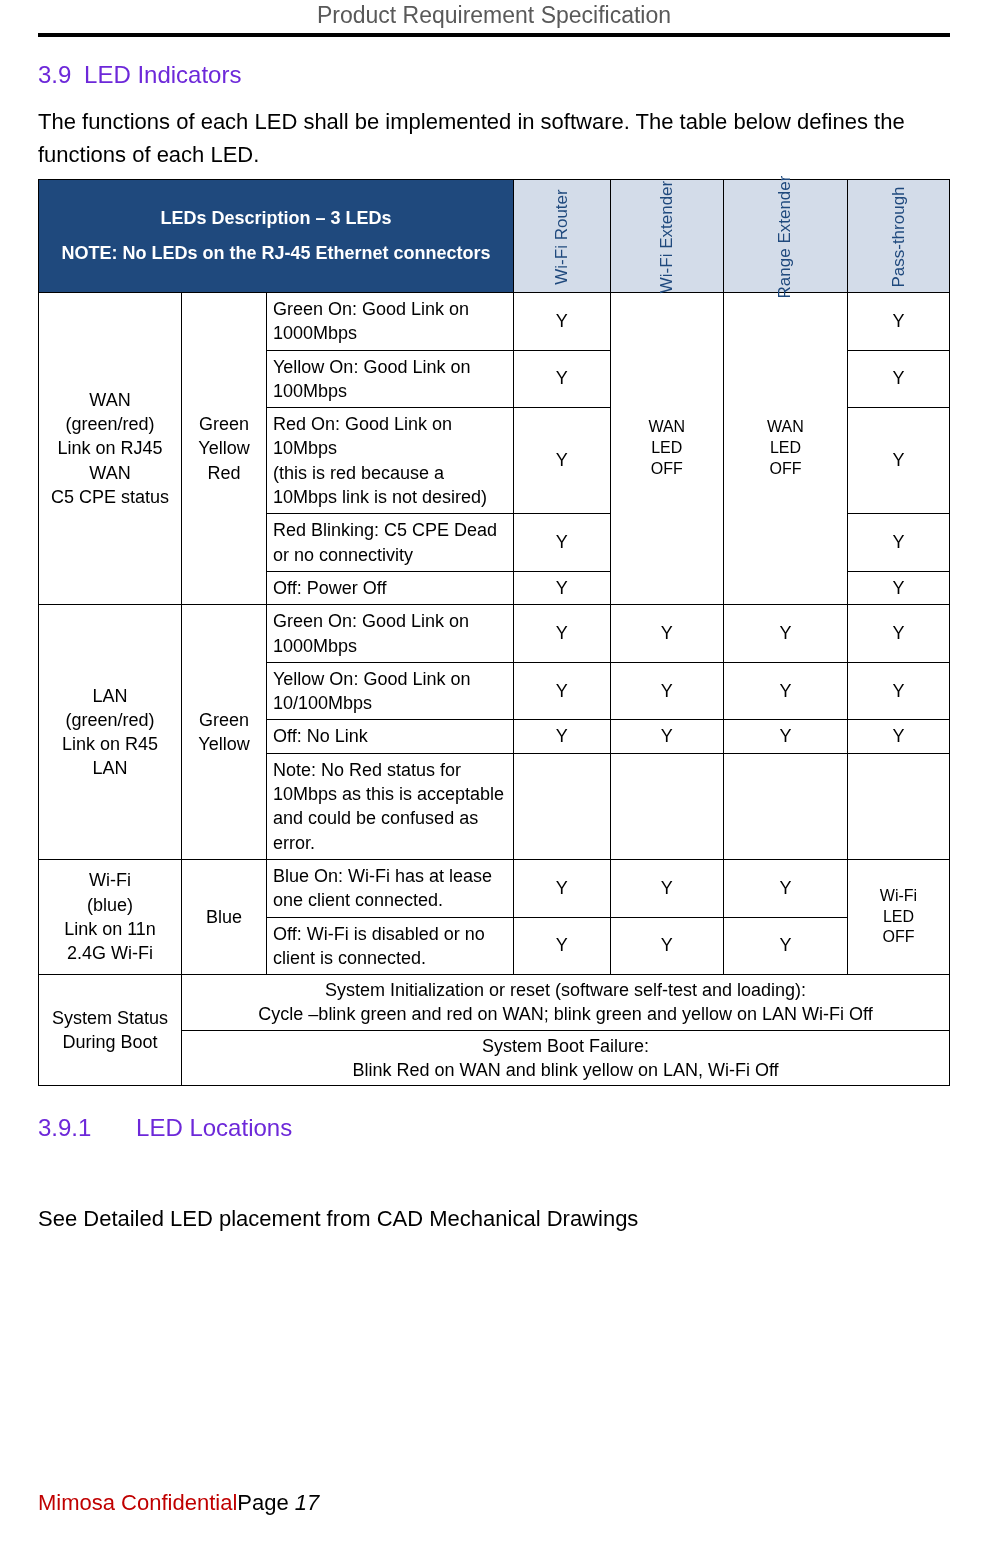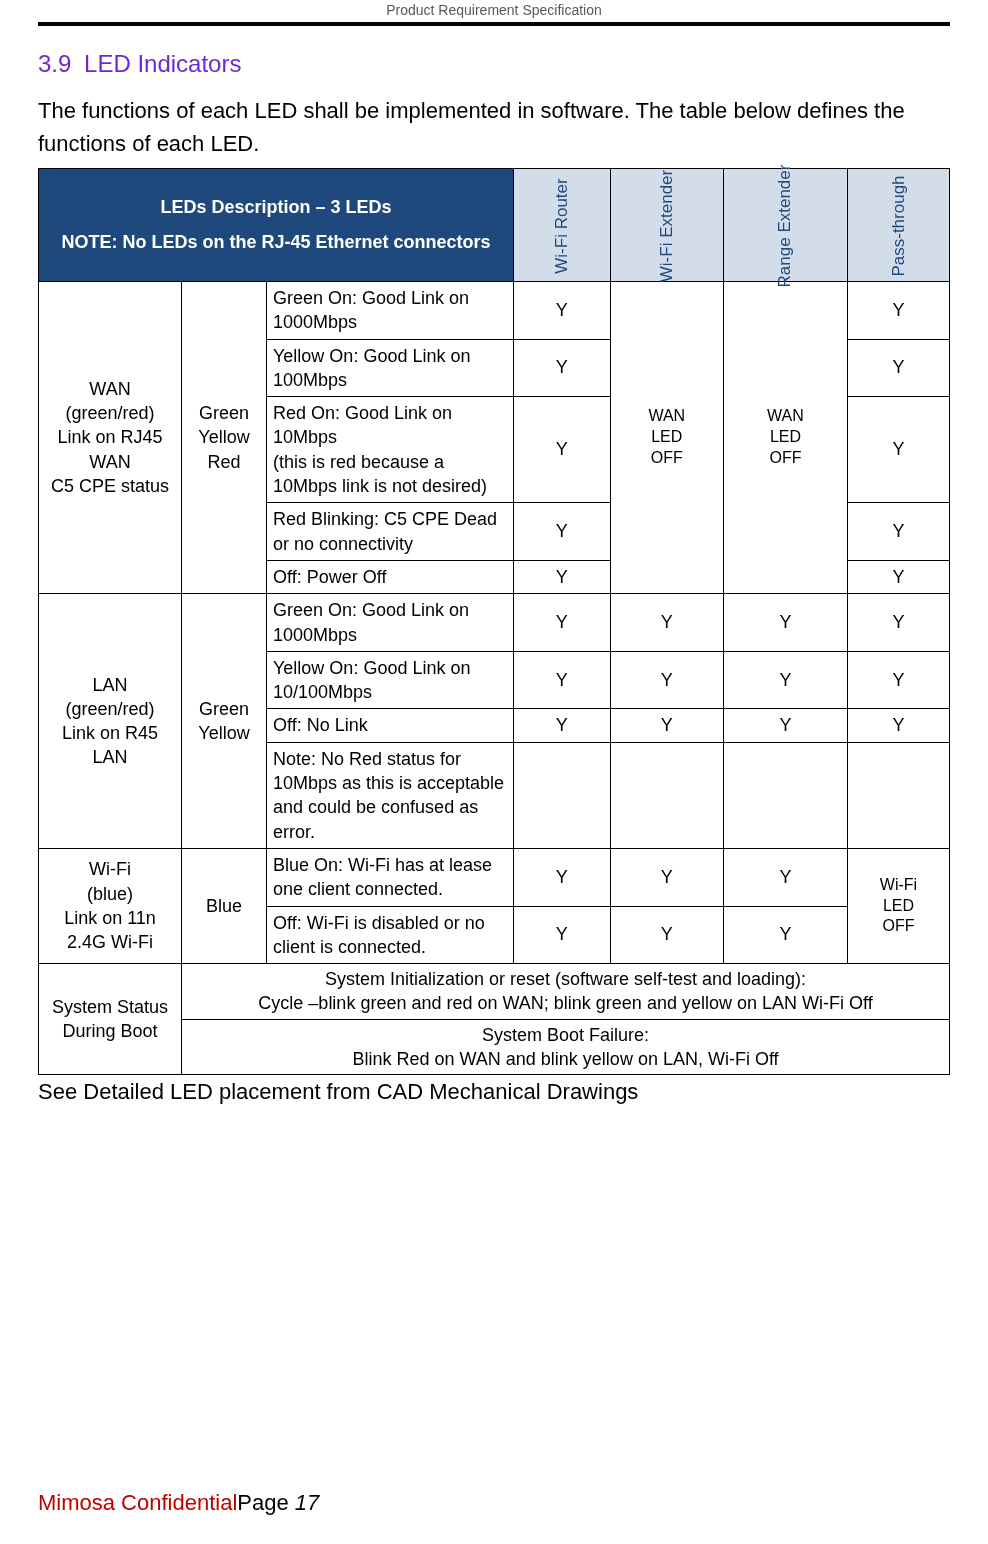--- a/index.html
+++ b/index.html
@@ -11,21 +11,21 @@
   }
   .page {
     width: 988px;
     min-height: 1544px;
     box-sizing: border-box;
     padding: 0 38px 0 38px;
     position: relative;
   }
   .doc-header {
     text-align: center;
-    font-size: 14px;
+    font-size: 23px;
     color: #595959;
     padding-top: 2px;
     padding-bottom: 4px;
   }
   .rule {
     height: 4px;
     background: #000;
     margin-bottom: 24px;
   }
   .h2-num, .h2-title, .h3-num, .h3-title {
@@ -254,20 +254,24 @@
     <tr>
       <td rowspan="2" class="rowlabel">System Status During Boot</td>
       <td colspan="6" class="spanned-center">System Initialization or reset (software self-test and loading):<br>Cycle –blink green and red on WAN; blink green and yellow on LAN Wi-Fi Off</td>
     </tr>
     <tr>
       <td colspan="6" class="spanned-center">System Boot Failure:<br>Blink Red on WAN and blink yellow on LAN, Wi-Fi Off</td>
     </tr>
   </tbody>
     </table>
 
+  <div class="h3">
+    <span class="h3-num">3.9.1</span>
+    <span class="h3-title">LED Locations</span>
+  </div>
 
   <div class="body-text">See Detailed LED placement from CAD Mechanical Drawings</div>
 
 
   <div class="footer">
     <span class="foot-left">Mimosa Confidential</span>
     <span class="foot-right">
       <span>Page </span><span class="pg-num">17</span>
     </span>
   </div>

